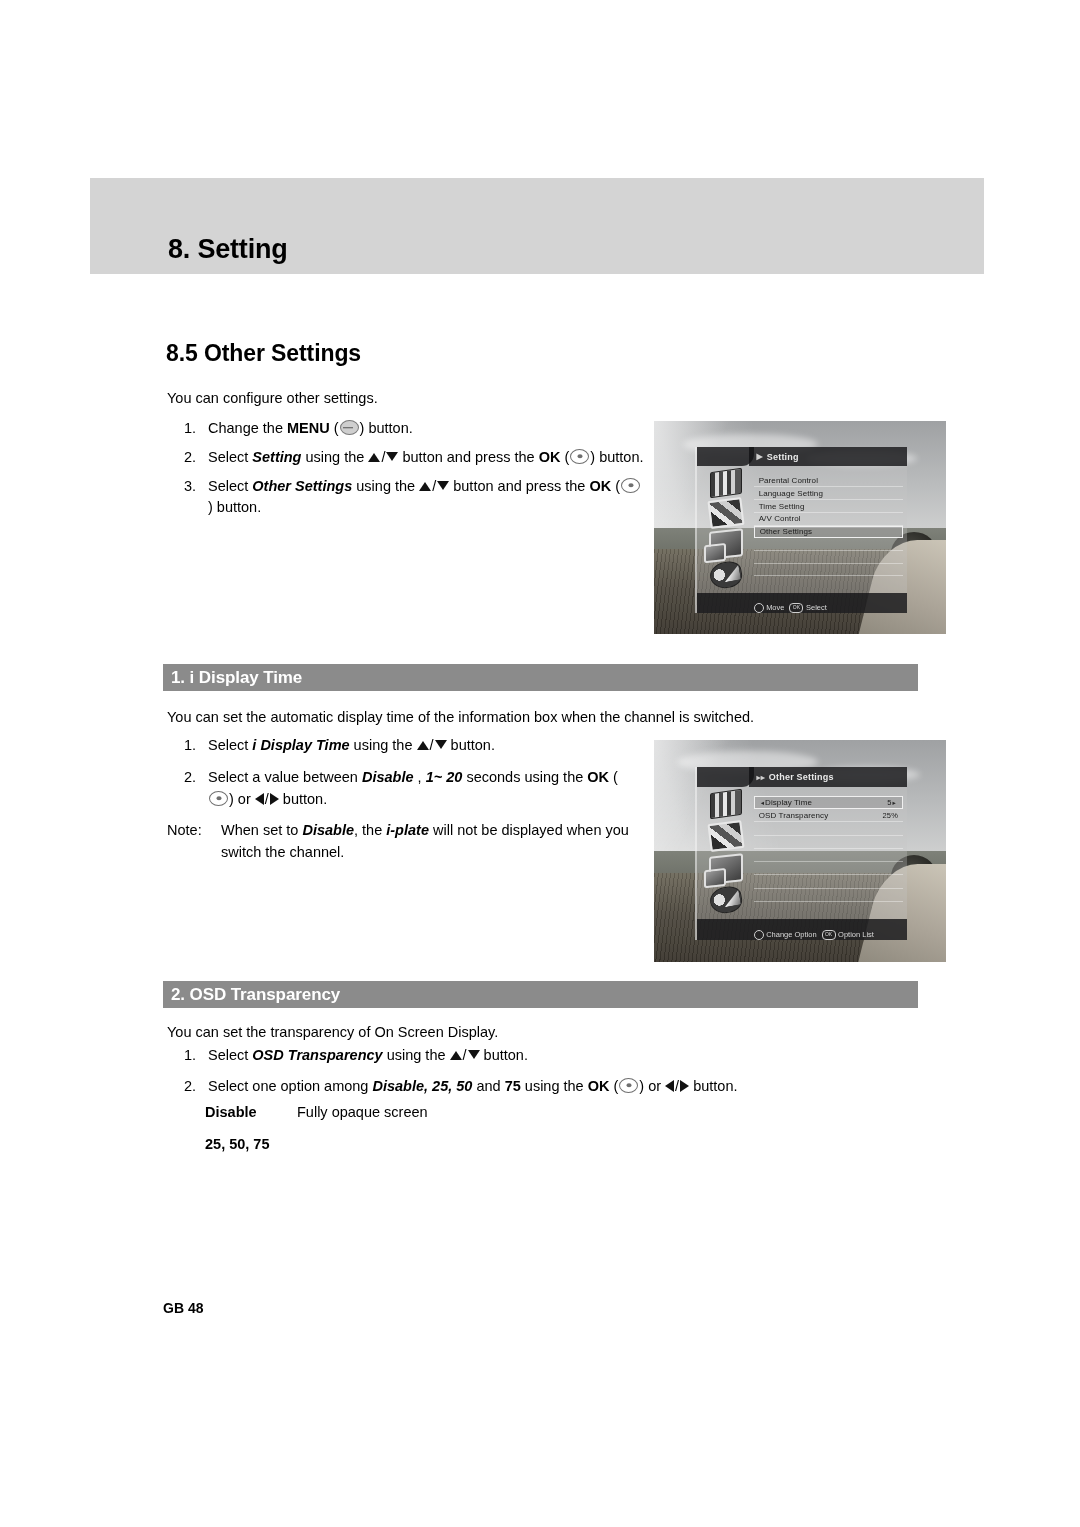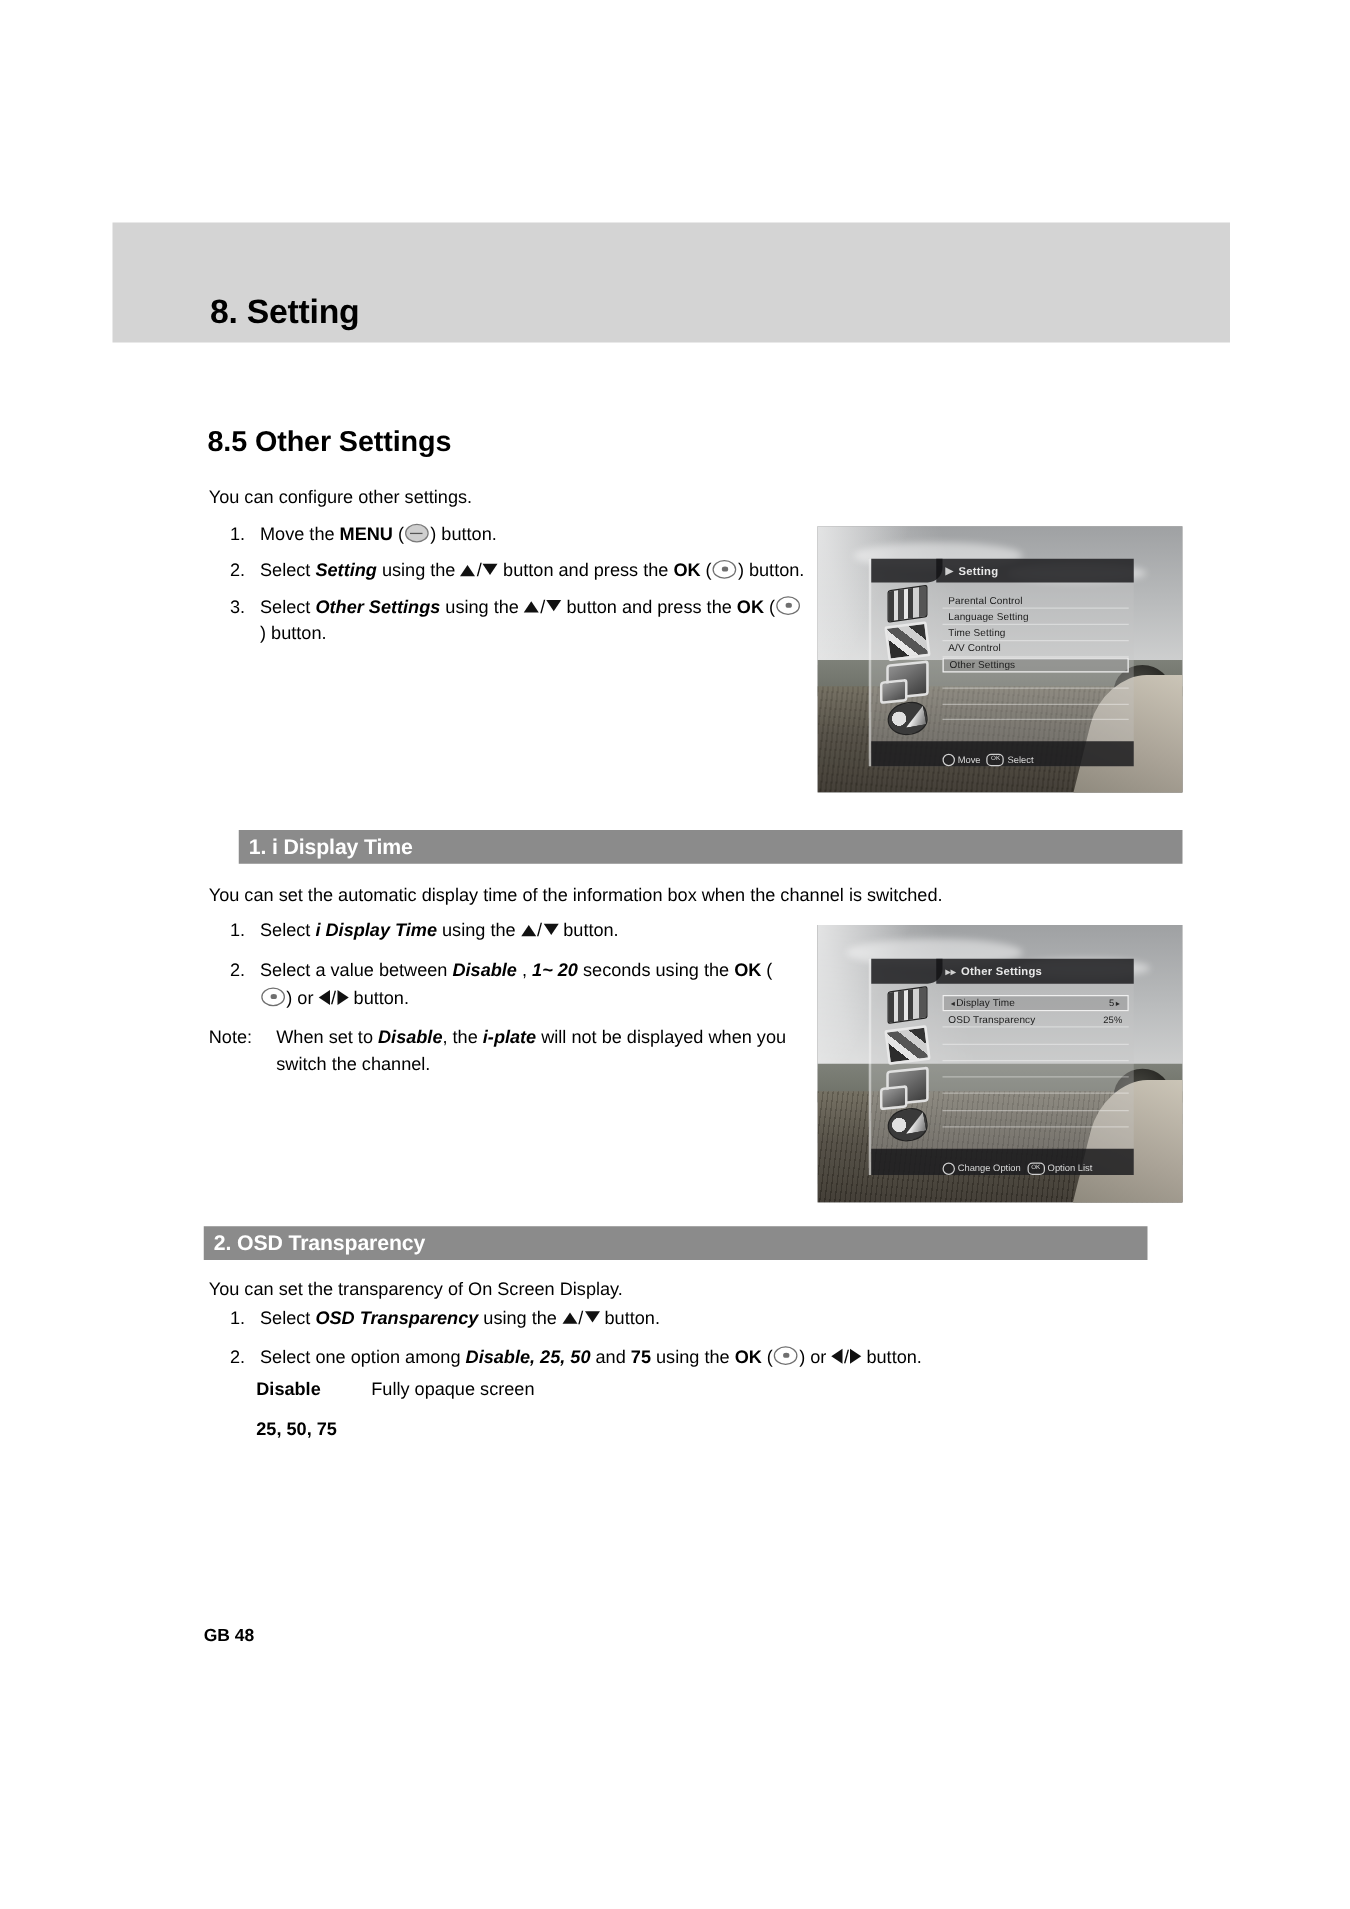--- a/index.html
+++ b/index.html
@@ -400,21 +400,21 @@
 <div class="chapter-title">8. Setting</div>
 
 <div class="section-title">8.5 Other Settings</div>
 
 <div class="intro" style="left:167px; top:388px; width:470px;">You can configure other settings.</div>
 
 <div class="steps" style="left:184px; top:418px; width:460px;">
 
   <div class="step">
     <span class="step-num">1.</span>
-    <span class="step-body"><span>Move the </span><b>MENU</b><span> (</span><span class="btn-menu"></span><span>) button.</span></span>
+    <span class="step-body"><span>Change the </span><b>MENU</b><span> (</span><span class="btn-menu"></span><span>) button.</span></span>
   </div>
 
   <div class="step">
     <span class="step-num">2.</span>
     <span class="step-body"><span>Select </span><i class="bi">Setting</i><span> using the </span><span class="tri tri-up"></span><span class="slash">/</span><span class="tri tri-down"></span><span> button and press the </span><b>OK</b><span> (</span><span class="btn-round"></span><span>) button.</span></span>
   </div>
 
   <div class="step">
     <span class="step-num">3.</span>
     <span class="step-body"><span>Select </span><i class="bi">Other Settings</i><span> using the </span><span class="tri tri-up"></span><span class="slash">/</span><span class="tri tri-down"></span><span> button and press the </span><b>OK</b><span> (</span><span class="btn-round"></span><span>) button.</span></span>
@@ -472,21 +472,21 @@
         <span>Move</span>
       </span>
       <span class="hint-item">
         <span class="key-ok">OK</span>
         <span>Select</span>
       </span>
     </div>
   </div>
 </div>
 
-<div class="subbar" style="top:664px;margin-left:28px;">1. i Display Time</div>
+<div class="subbar" style="top:664px;">1. i Display Time</div>
 
 <div class="intro" style="left:167px; top:707px; width:740px;">You can set the automatic display time of the information box when the channel is switched.</div>
 
 <div class="steps" style="left:184px; top:735px; width:450px;">
   <div class="step">
     <span class="step-num">1.</span>
     <span class="step-body"><span>Select </span><i class="bi">i Display Time</i><span> using the </span><span class="tri tri-up"></span><span class="slash">/</span><span class="tri tri-down"></span><span> button.</span></span>
   </div>
 
   <div class="step" style="margin-top:10px;">

